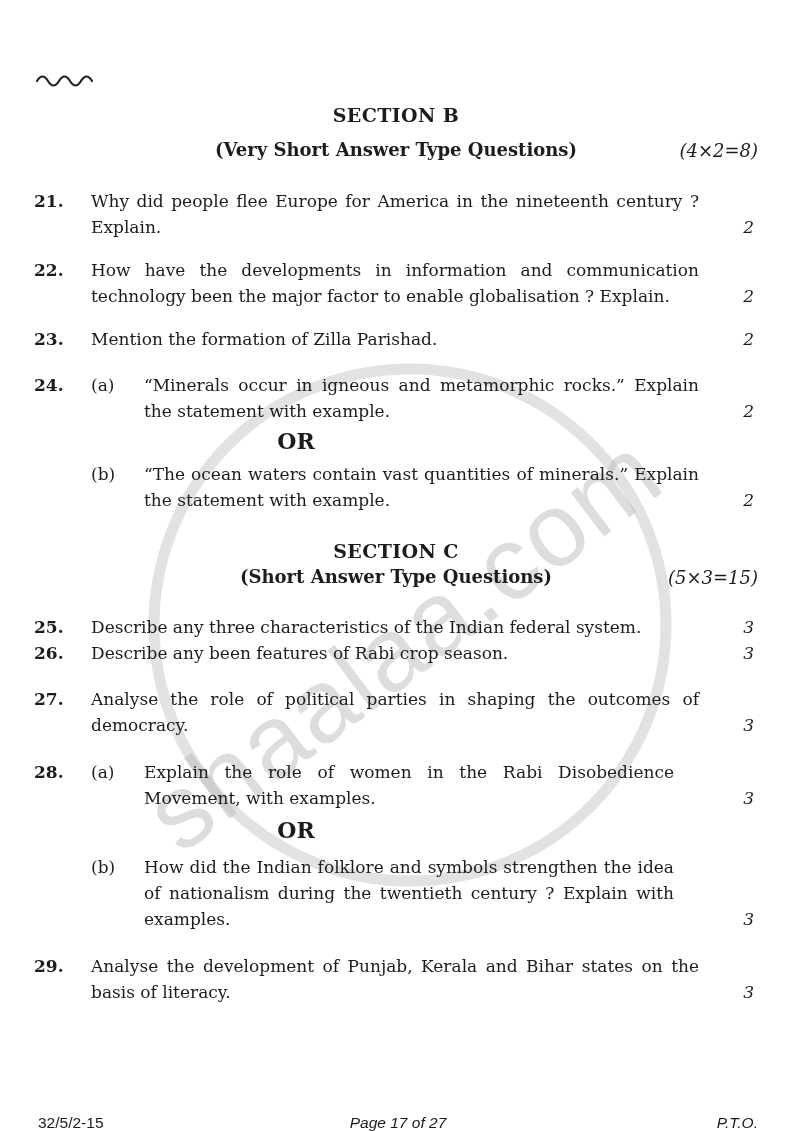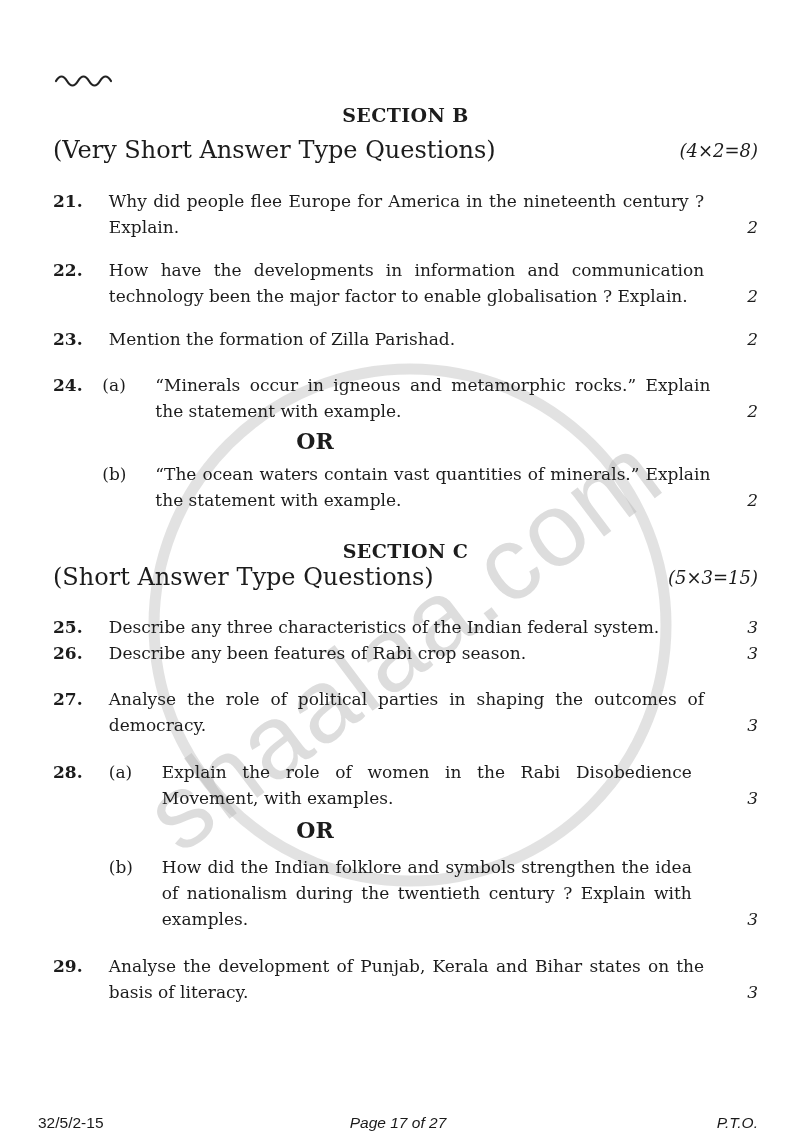--- a/index.html
+++ b/index.html
@@ -8,30 +8,30 @@
     background:#ffffff;
     font-family:"DejaVu Serif", "Liberation Serif", serif;
     font-size:17px; line-height:26px; color:#1c1c1c;
     position:relative; overflow:hidden;
   }
   .page { position:relative; width:800px; height:1131px; }
 
   
   .watermark-svg { position:absolute; left:0; top:0; z-index:0; pointer-events:none; }
 
-  .content { position:relative; z-index:1; padding:0 42px 0 53px; }
+  .content { position:relative; z-index:1; padding:0 42px 0 34px; }
 
   .squiggle-wrap { margin-top:70px; height:18px; }
 
   .sec-title {
     margin-top:16px; text-align:center; font-weight:bold;
     font-size:19px; line-height:22px; letter-spacing:0.4px;
   }
   .sec-sub-row { position:relative; margin-top:13px; line-height:22px; }
-  .sec-sub { font-weight:normal; font-size:24px; }
+  .sec-sub { text-align:center; font-weight:bold; font-size:18px; }
   .marks-scheme {
     position:absolute; right:0; top:1px;
     font-style:italic; font-weight:normal; font-size:18px;
   }
 
   .q { display:flex; }
   .qnum { width:57px; font-weight:bold; }
   .qbody { width:608px; }
   .qtext { text-align:justify; }
   .qmark {

